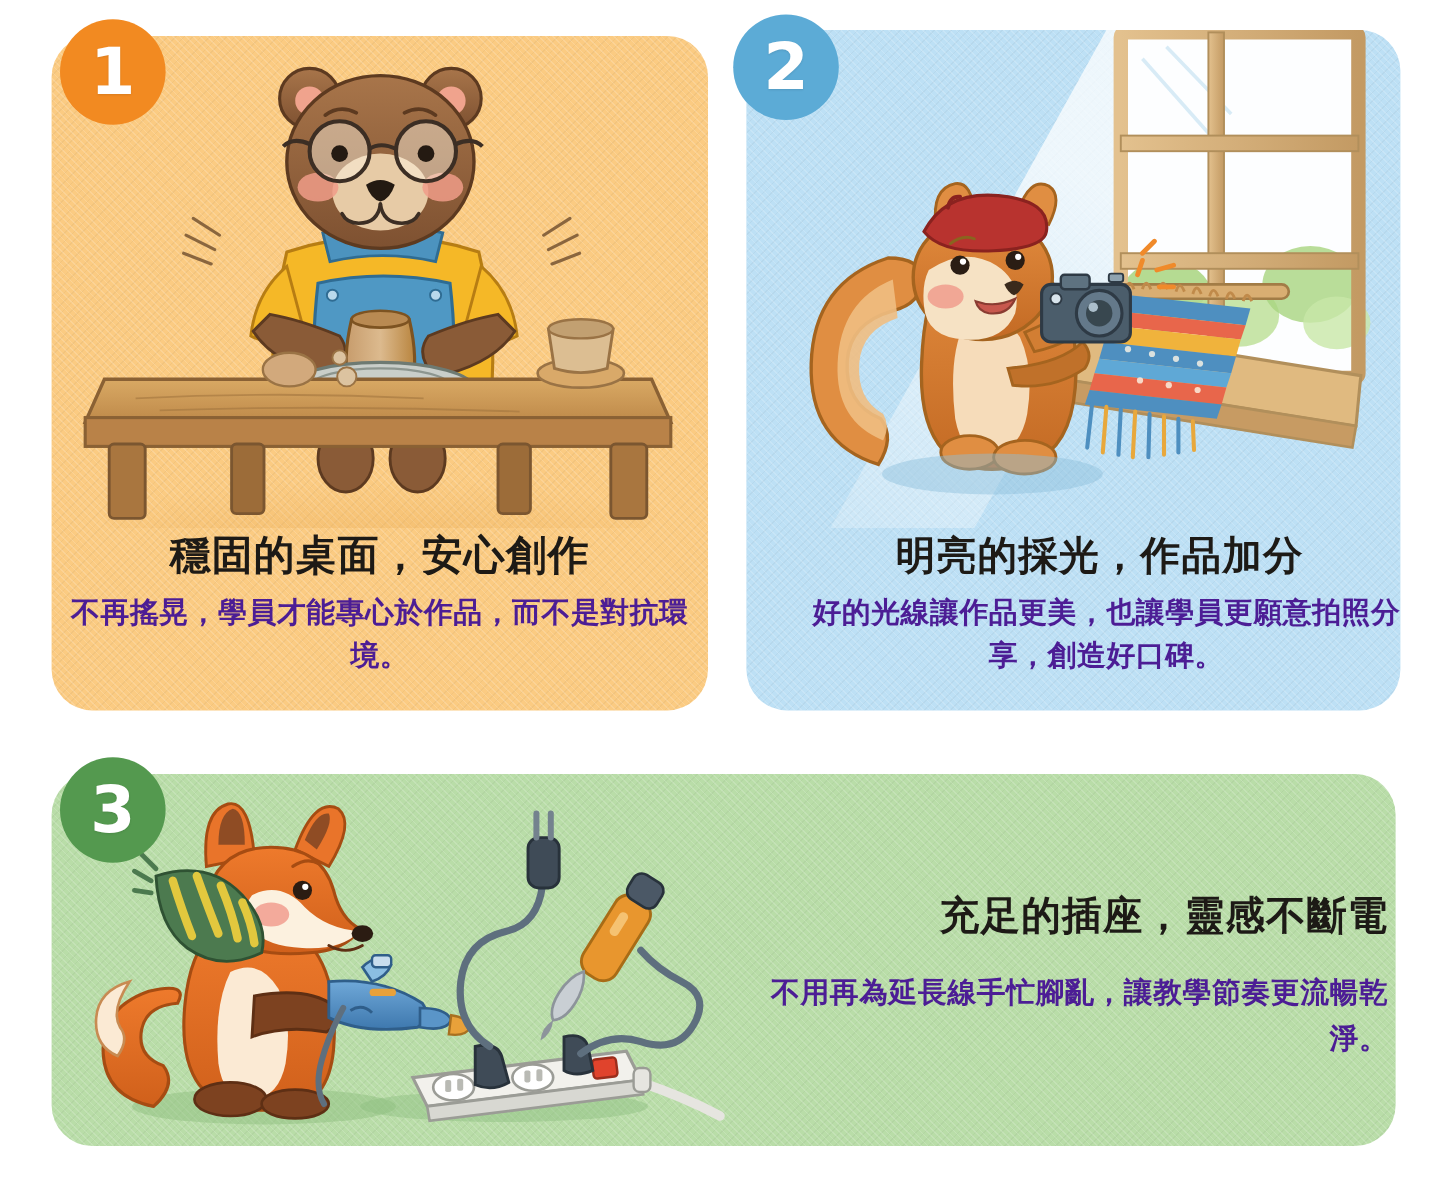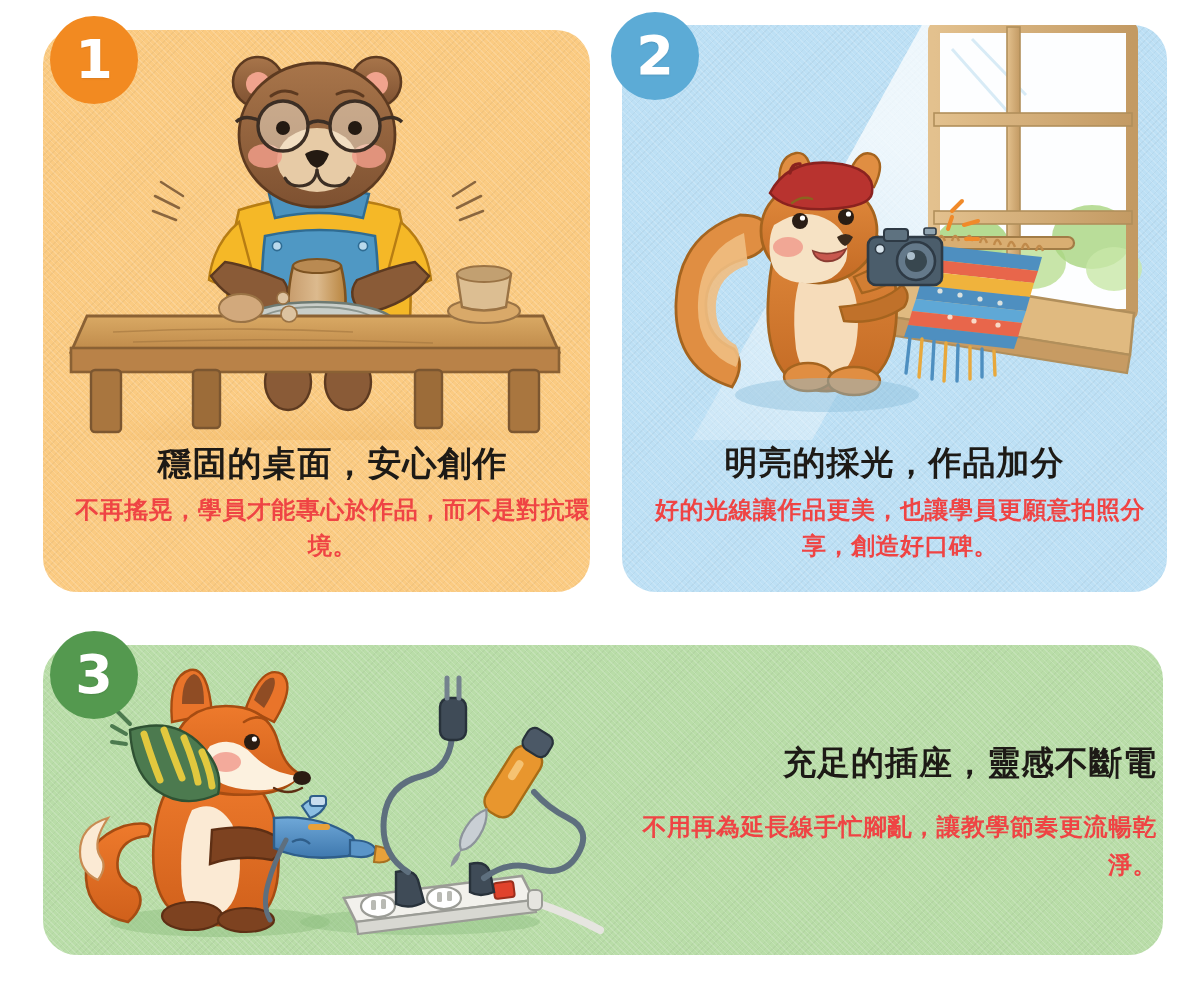--- a/index.html
+++ b/index.html
@@ -46,28 +46,28 @@
   #badge3{left:50px;top:631px;background:#54994F;}
 
   
   .txt{position:absolute;z-index:20;}
   .title{
     font-weight:bold;color:#1d1a16;
     letter-spacing:1px;
     font-family:"DejaVu Sans","Liberation Sans",sans-serif;
   }
   .sub{
-    font-weight:bold;color:#ef4444;
+    font-weight:bold;color:#4c1d95;
     letter-spacing:.5px;
     font-family:"DejaVu Sans","Liberation Sans",sans-serif;
   }
-  #txt1{left:43px;top:440px;width:547px;text-align:center;padding-left:16px;}
+  #txt1{left:43px;top:440px;width:547px;text-align:center;}
   #txt1 .title{font-size:34px;line-height:46px;}
   #txt1 .sub{font-size:24px;line-height:36px;margin-top:6px;}
-  #txt2{left:622px;top:440px;width:545px;text-align:center;}
+  #txt2{left:644px;top:440px;width:545px;text-align:center;}
   #txt2 .title{font-size:33px;line-height:46px;}
   #txt2 .sub{font-size:24px;line-height:36px;margin-top:6px;margin-left:11px;}
   #txt3{left:637px;top:740px;width:520px;text-align:right;}
   #txt3 .title{font-size:33px;line-height:46px;}
   #txt3 .sub{font-size:24px;line-height:38px;margin-top:22px;}
 
   
   .illus{position:absolute;z-index:10;}
   #illus1{left:43px;top:30px;width:547px;height:410px;}
   #illus2{left:622px;top:25px;width:545px;height:415px;}

